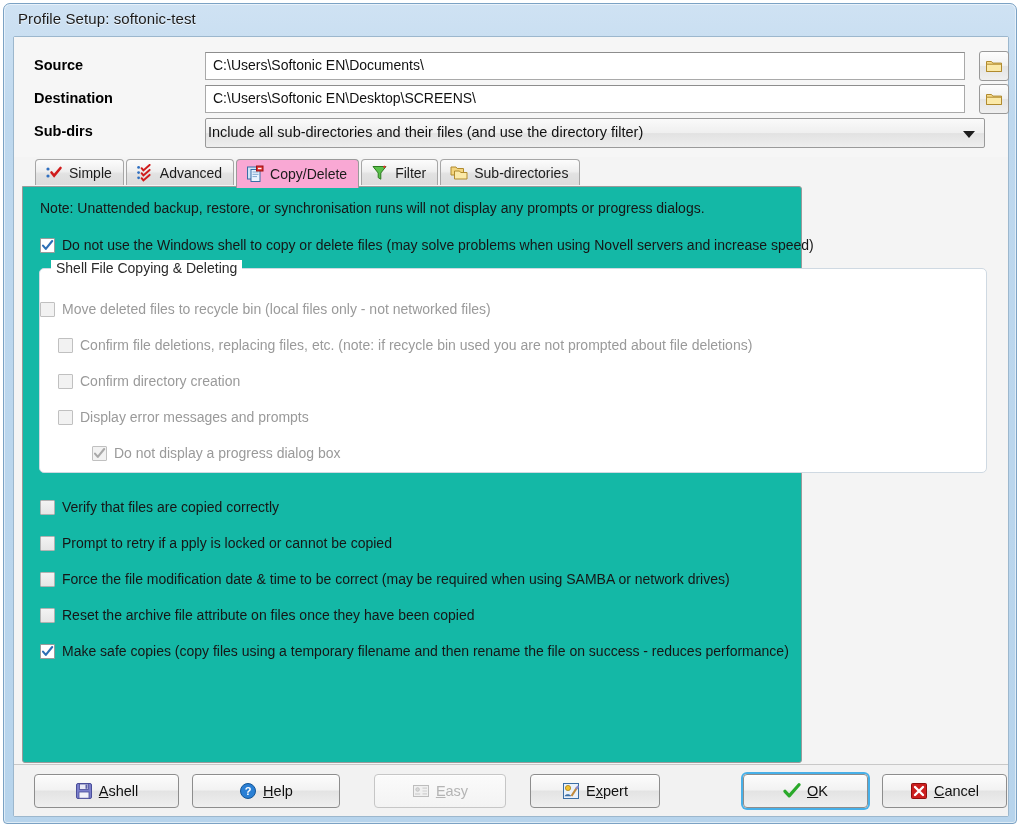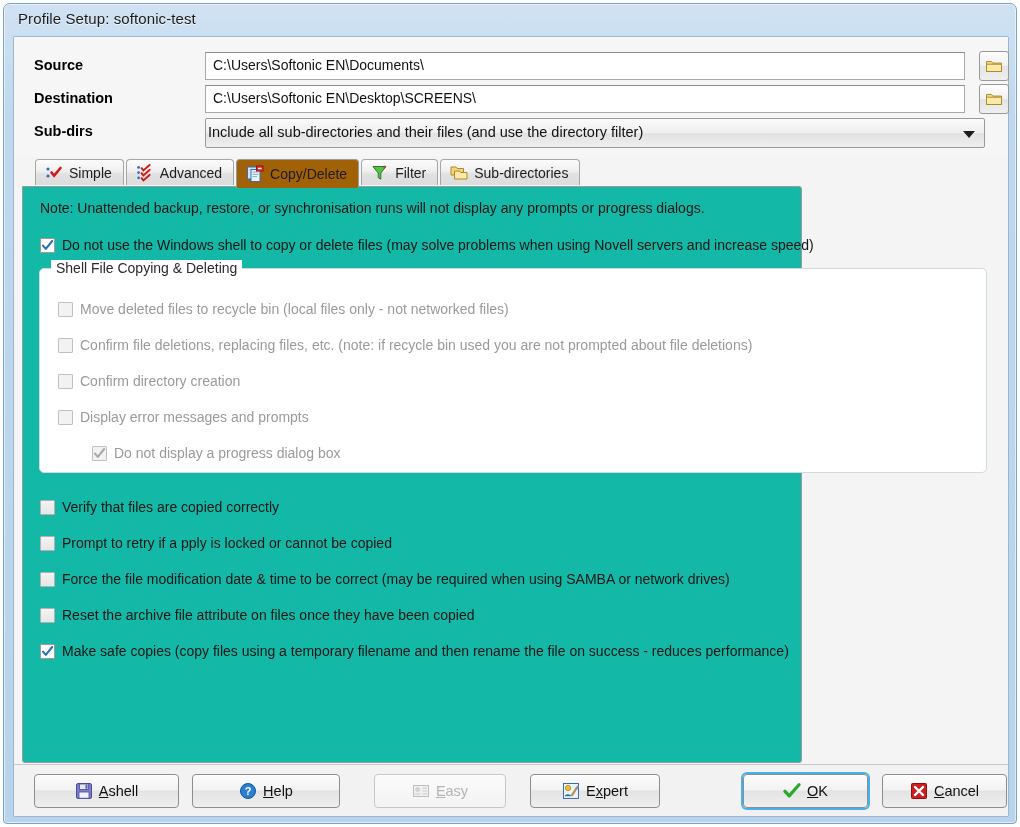--- a/index.html
+++ b/index.html
@@ -102,21 +102,21 @@
     display: flex; align-items: center; gap: 6px;
     padding: 0 11px 0 9px;
     margin-right: 2px;
     font-size: 14px; color: #1c1c1c;
     background: linear-gradient(to bottom,#fcfcfc 0%,#efefef 45%,#e2e2e2 55%,#dcdcdc 100%);
     border: 1px solid #a6a6a6;
     border-bottom: none;
     border-radius: 4px 4px 0 0;
   }
   .tab.active {
-    background: #a16207;
+    background: #f9a8d4;
     border-color: #9a9a9a;
     height: 29px;
     margin-bottom: -1px;
     font-weight: normal;
     position: relative; z-index: 7;
   }
 
   
   #tabpage {
     position: absolute; left: 8px; top: 149px;
@@ -304,21 +304,21 @@
           <svg width="13" height="13" viewBox="0 0 13 13">
             <path d="M2 6.6l2.8 3.3L11.2 2" stroke="#2d6fb5" stroke-width="2.1" fill="none" stroke-linecap="round" stroke-linejoin="round"></path>
           </svg>
         </span>
         <span>Do not use the Windows shell to copy or delete files (may solve problems when using Novell servers and increase speed)</span>
       </div>
 
       <div id="groupbox">
         <div id="group-title">Shell File Copying &amp; Deleting</div>
 
-        <div class="cb-row dim" style="top:32px; left:18px;">
+        <div class="cb-row dim" style="top:32px; left:0;">
           <span class="cbox dis"></span>
           <span>Move deleted files to recycle bin (local files only - not networked files)</span>
         </div>
 
         <div class="cb-row dim" style="top:68px; left:18px;">
           <span class="cbox dis"></span>
           <span>Confirm file deletions, replacing files, etc. (note: if recycle bin used you are not prompted about file deletions)</span>
         </div>
 
         <div class="cb-row dim" style="top:104px; left:18px;justify-content:flex-end;">

